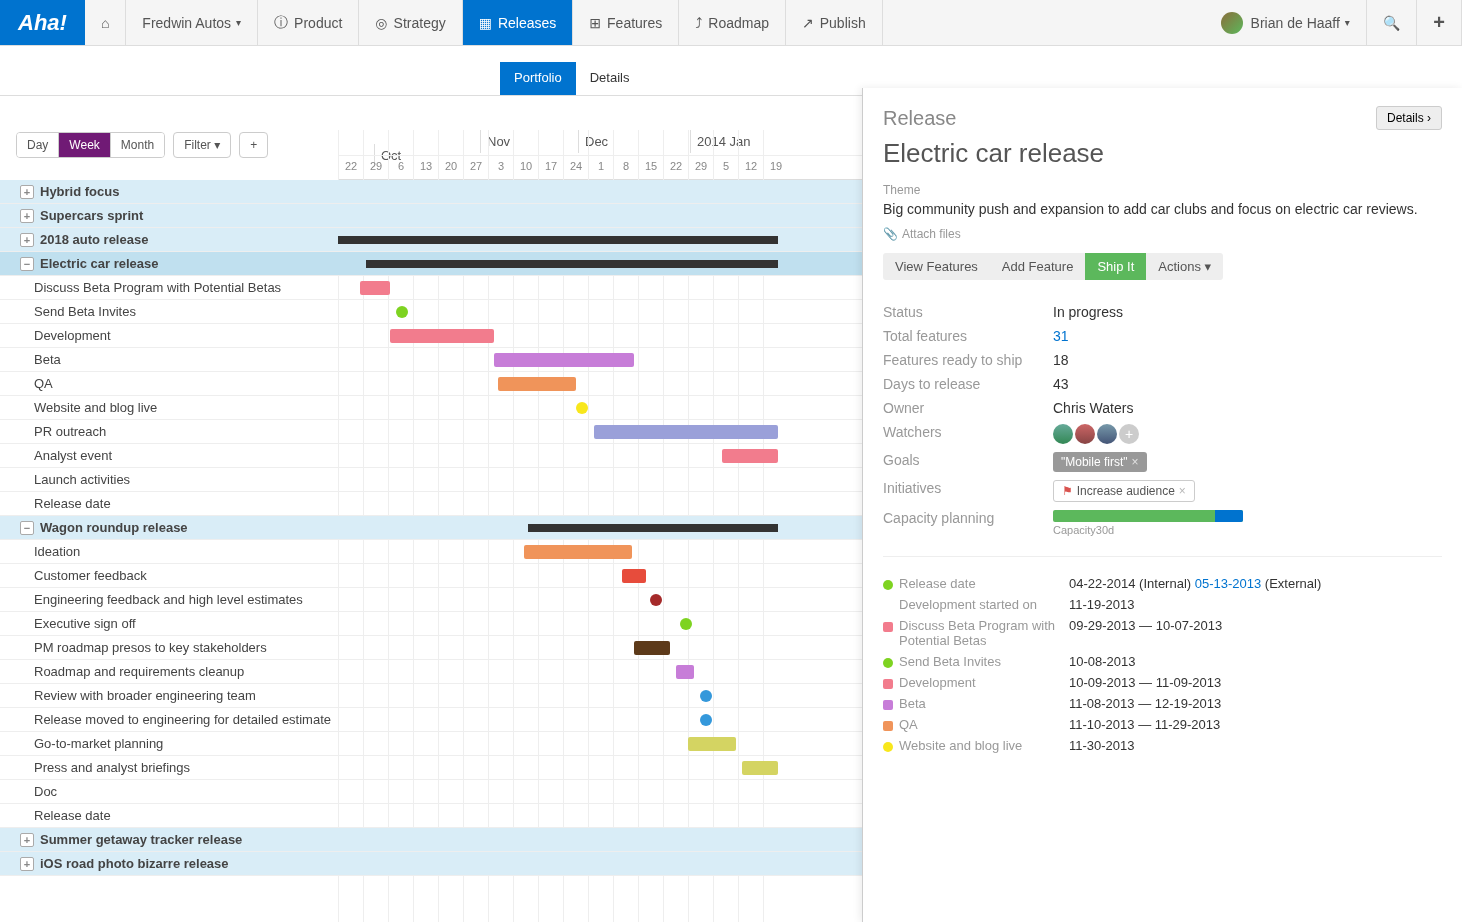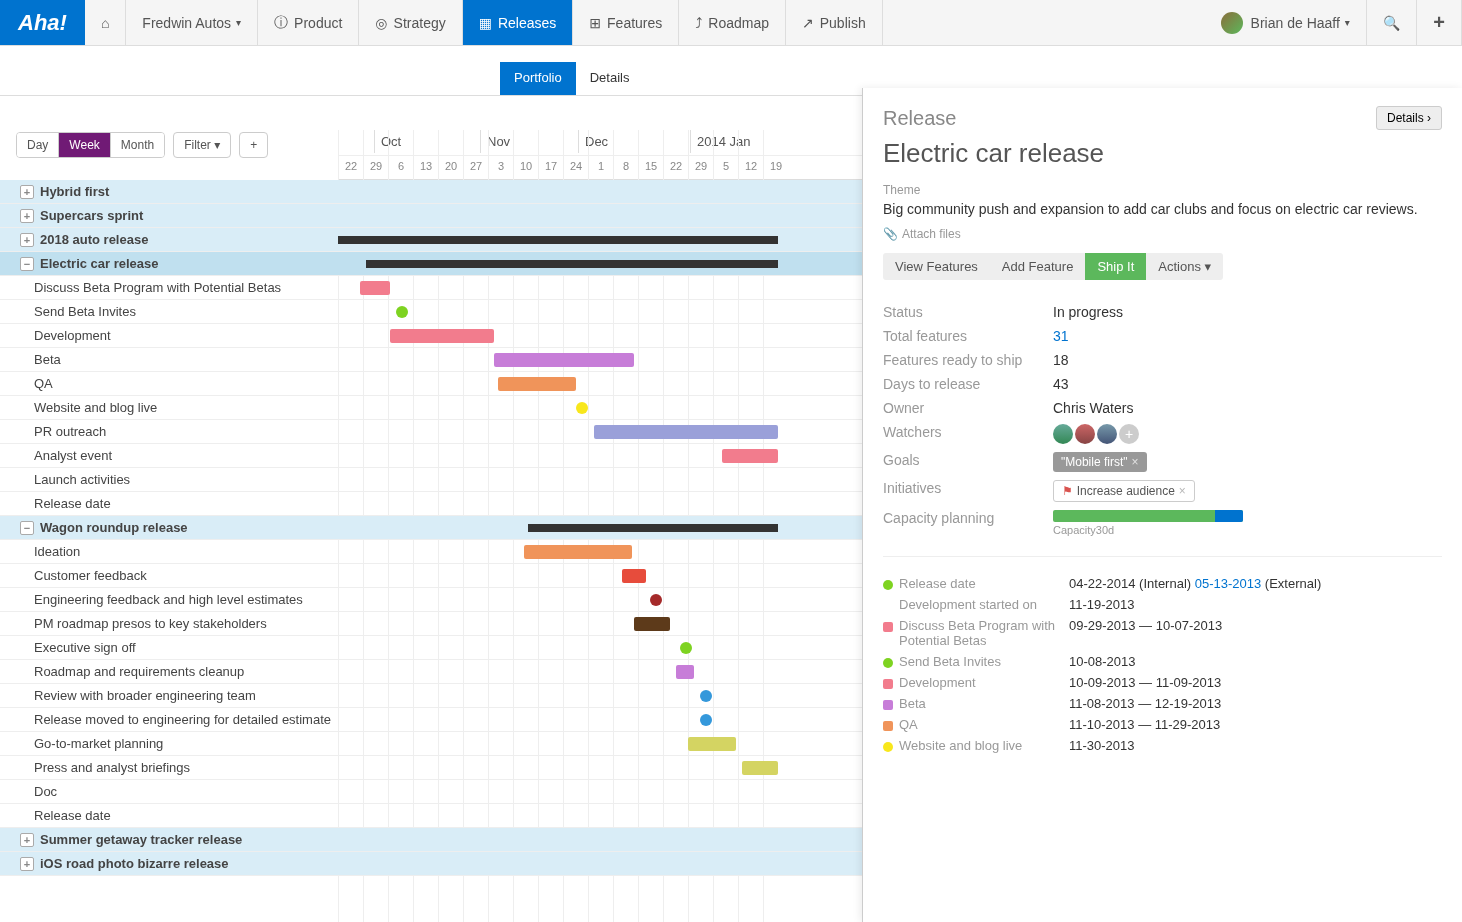--- a/index.html
+++ b/index.html
@@ -163,21 +163,21 @@
         <button>Day</button>
         <button class="active">Week</button>
         <button>Month</button>
       </div>
       <button class="btn-small"><span>Filter</span> <span>▾</span></button>
       <button class="btn-small">+</button>
     </div>
 
     <div class="timeline-header">
       <div class="month-row" id="month-row">
-          <div class="month-cell" style="left: 36px;">Oct</div>
+          <div class="month-cell" style="left: 36px; margin-top: 14px;">Oct</div>
           <div class="month-cell" style="left: 142px;">Nov</div>
           <div class="month-cell" style="left: 240px;">Dec</div>
           <div class="month-cell" style="left: 352px;">2014 Jan</div>
         </div>
       <div class="week-row" id="week-row">
           <div class="week-cell" style="left: 0px; width: 25px;">22</div>
           <div class="week-cell" style="left: 25px; width: 25px;">29</div>
           <div class="week-cell" style="left: 50px; width: 25px;">6</div>
           <div class="week-cell" style="left: 75px; width: 25px;">13</div>
           <div class="week-cell" style="left: 100px; width: 25px;">20</div>
@@ -215,21 +215,21 @@
         <div class="grid-line" style="left: 350px;"></div>
         <div class="grid-line" style="left: 375px;"></div>
         <div class="grid-line" style="left: 400px;"></div>
         <div class="grid-line" style="left: 425px;"></div>
       </div>
 
     <div class="rows" id="rows-container">
         <div class="row group">
           <div class="row-label">
             <span class="expand-icon">+</span>
-            <span>Hybrid first</span>
+            <span>Hybrid focus</span>
           </div>
         </div>
         <div class="row group">
           <div class="row-label">
             <span class="expand-icon">+</span>
             <span>Supercars sprint</span>
           </div>
         </div>
         <div class="row group">
           <div class="row-label">
@@ -351,32 +351,32 @@
         <div class="row">
           <div class="row-label">
             <span>Engineering feedback and high level estimates</span>
           </div>
           <div class="bar-track">
             <div class="milestone-dot" style="left: 312px; background: rgb(165, 42, 42);"></div>
           </div>
         </div>
         <div class="row">
           <div class="row-label">
+            <span>Executive sign off</span>
+          </div>
+          <div class="bar-track">
+            <div class="milestone-dot" style="left: 342px; background: rgb(126, 211, 33);"></div>
+          </div>
+        </div>
+        <div class="row">
+          <div class="row-label">
             <span>PM roadmap presos to key stakeholders</span>
           </div>
           <div class="bar-track">
             <div class="bar" style="left: 296px; width: 36px; background: rgb(93, 58, 26);"></div>
-          </div>
-        </div>
-        <div class="row">
-          <div class="row-label">
-            <span>Executive sign off</span>
-          </div>
-          <div class="bar-track">
-            <div class="milestone-dot" style="left: 342px; background: rgb(126, 211, 33);"></div>
           </div>
         </div>
         <div class="row">
           <div class="row-label">
             <span>Roadmap and requirements cleanup</span>
           </div>
           <div class="bar-track">
             <div class="bar" style="left: 338px; width: 18px; background: rgb(199, 125, 216);"></div>
           </div>
         </div>

